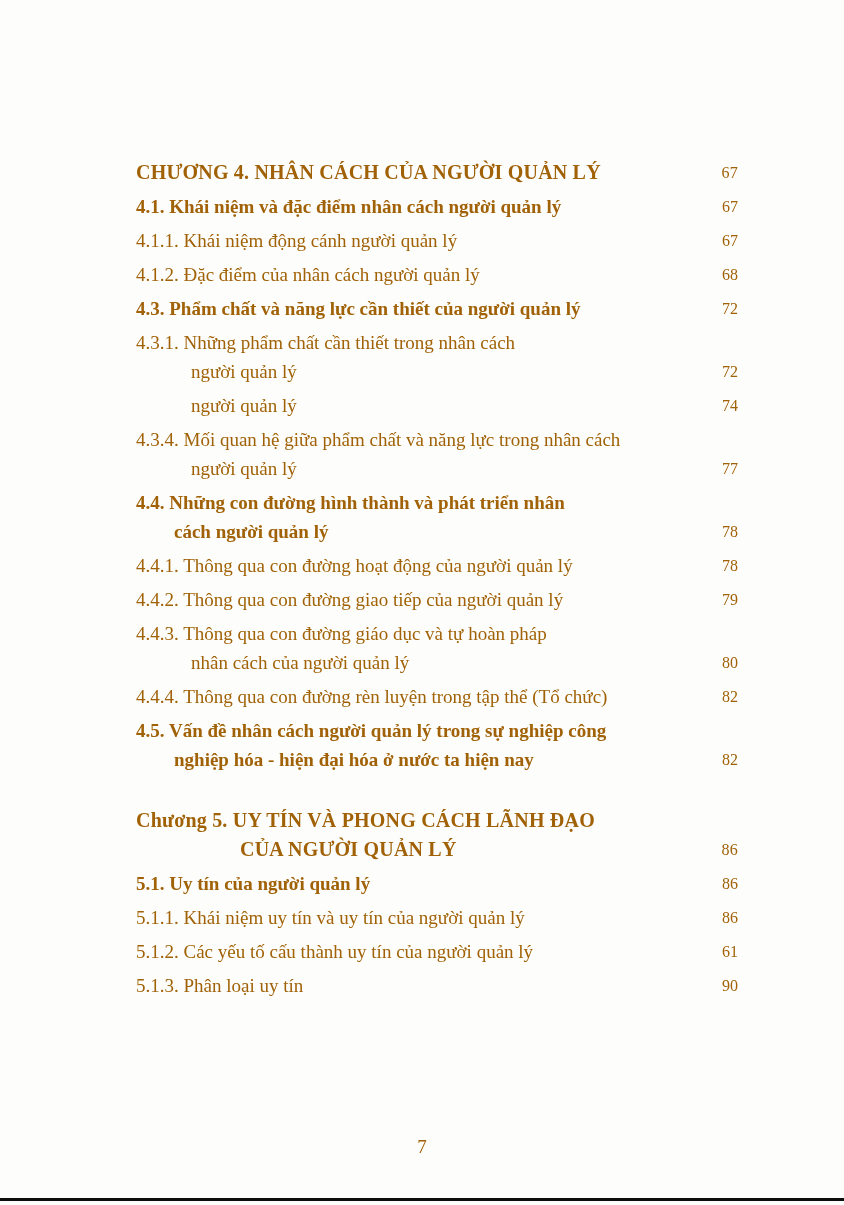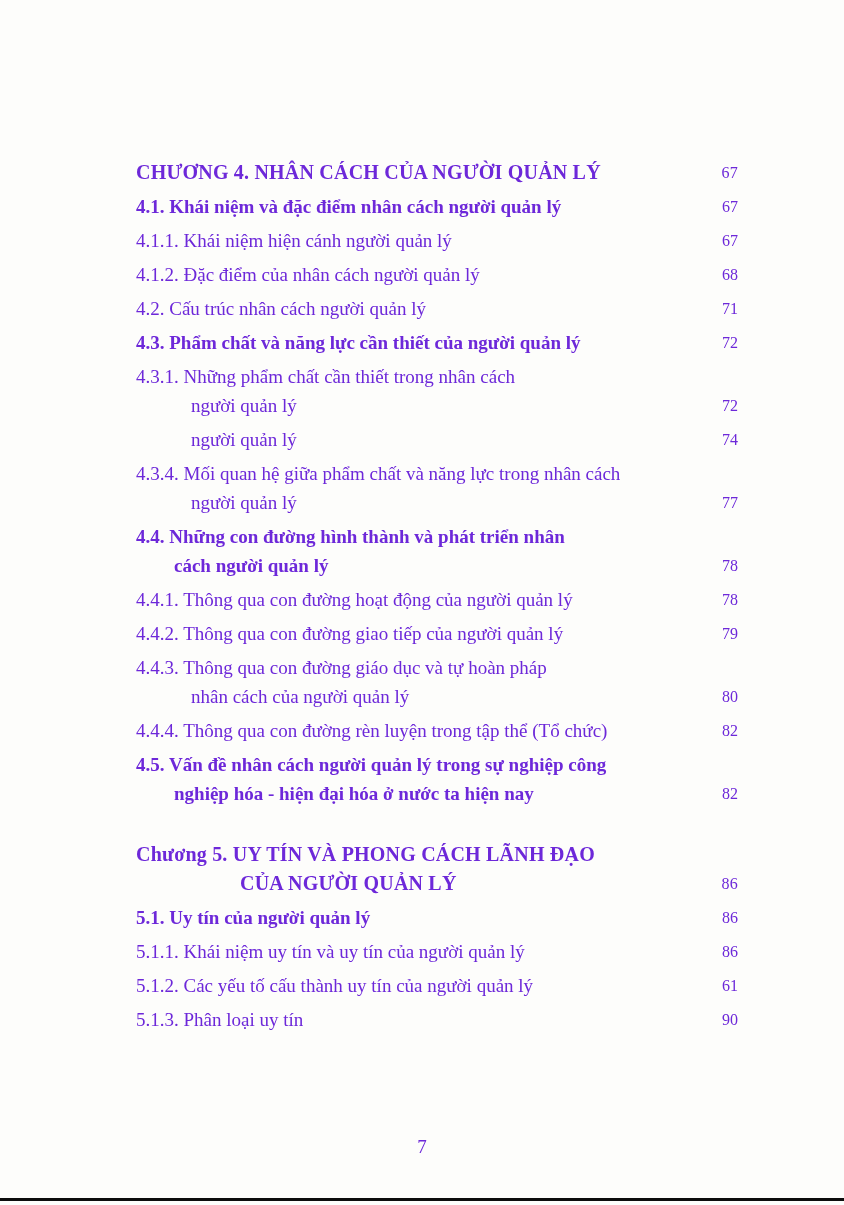--- a/index.html
+++ b/index.html
@@ -9,21 +9,21 @@
     height: 1205px;
     background: #ffffff;
     font-family: "Liberation Serif", "DejaVu Serif", serif;
   }
   .page {
     position: relative;
     width: 844px;
     height: 1205px;
     background: #fdfdfb;
     overflow: hidden;
-    color: #6d28d9;
+    color: #a16207;
   }
   .toc {
     position: absolute;
     left: 136px;
     top: 158px;
     width: 602px;
   }
   .toc-entry {
     display: flex;
     justify-content: space-between;
@@ -77,35 +77,29 @@
         <div class="toc-page">67</div>
       </div>
       <div class="toc-entry bold">
         <div class="toc-title">
           <div class="toc-line">4.1. Khái niệm và đặc điểm nhân cách người quản lý</div>
         </div>
         <div class="toc-page">67</div>
       </div>
       <div class="toc-entry">
         <div class="toc-title">
-          <div class="toc-line">4.1.1. Khái niệm hiện cánh người quản lý</div>
+          <div class="toc-line">4.1.1. Khái niệm động cánh người quản lý</div>
         </div>
         <div class="toc-page">67</div>
       </div>
       <div class="toc-entry">
         <div class="toc-title">
           <div class="toc-line">4.1.2. Đặc điểm của nhân cách người quản lý</div>
         </div>
         <div class="toc-page">68</div>
-      </div>
-      <div class="toc-entry">
-        <div class="toc-title">
-          <div class="toc-line">4.2. Cấu trúc nhân cách người quản lý</div>
-        </div>
-        <div class="toc-page">71</div>
       </div>
       <div class="toc-entry bold">
         <div class="toc-title">
           <div class="toc-line">4.3. Phẩm chất và năng lực cần thiết của người quản lý</div>
         </div>
         <div class="toc-page">72</div>
       </div>
       <div class="toc-entry">
         <div class="toc-title">
           <div class="toc-line">4.3.1. Những phẩm chất cần thiết trong nhân cách</div>

